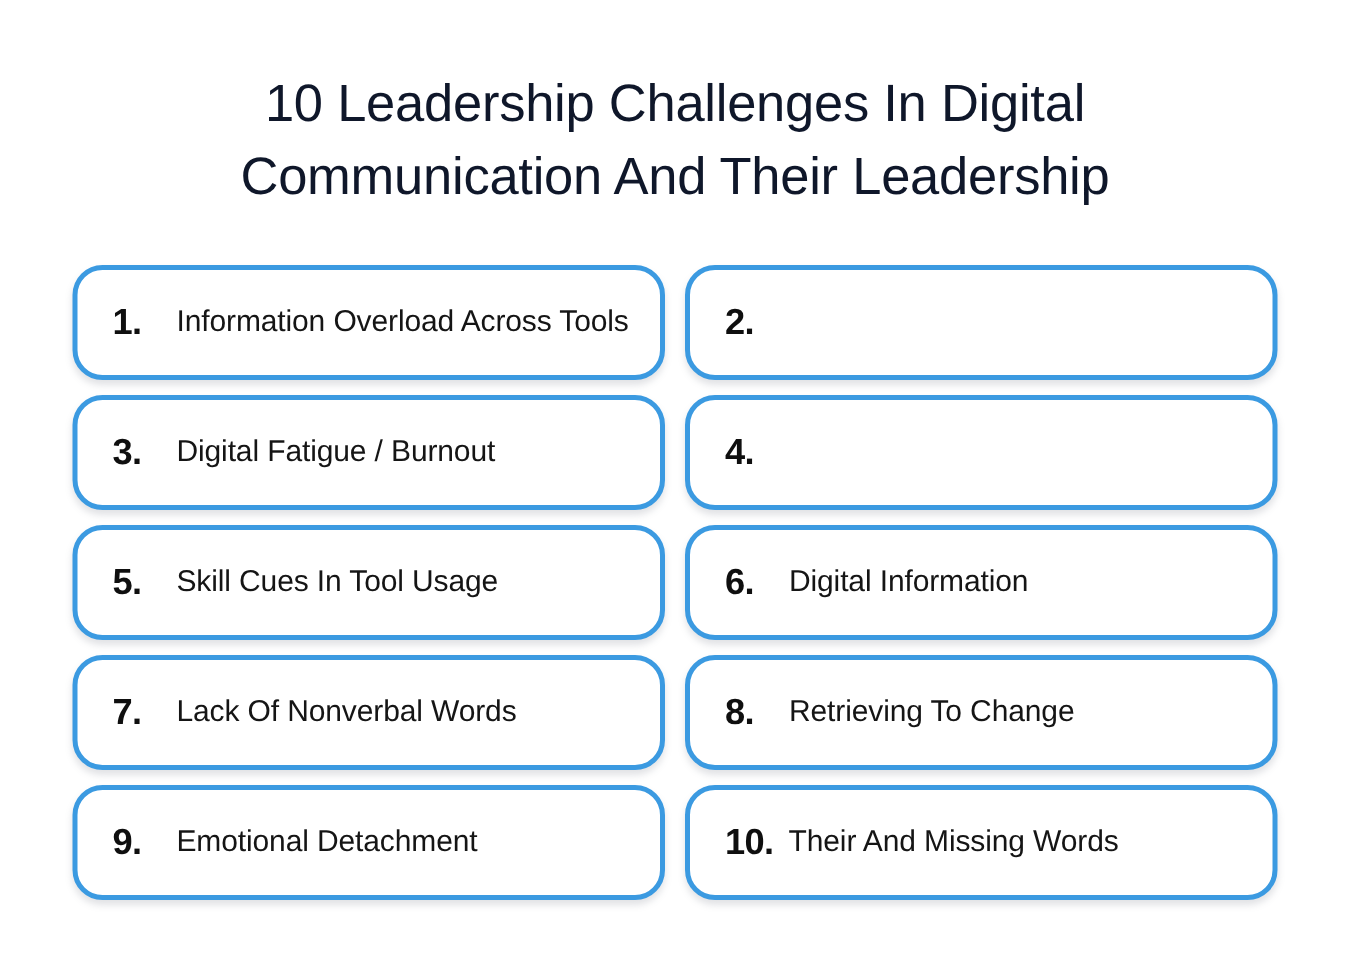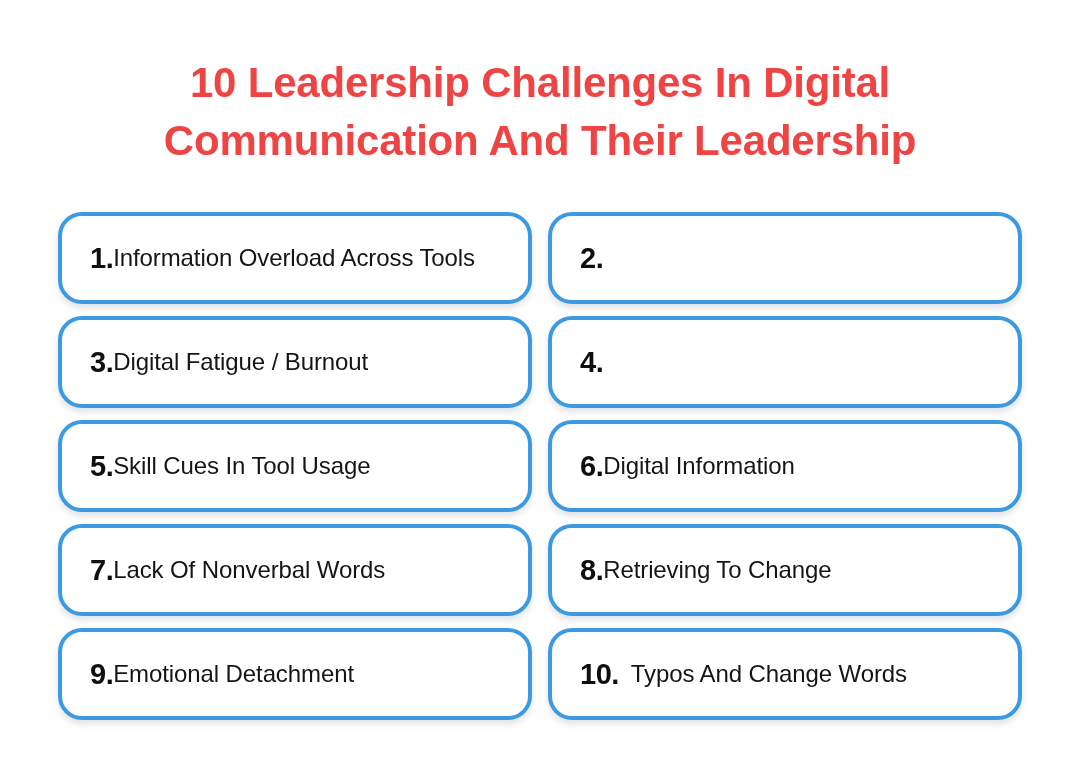--- a/index.html
+++ b/index.html
@@ -28,24 +28,24 @@
   
   .title-block {
     width: 100%;
     padding: 54px 100px 0 100px;
     text-align: center;
   }
 
   .title {
     font-family: "Liberation Sans", sans-serif;
     font-size: 42px;
-    font-weight: bold;
+    font-weight: normal;
     line-height: 1.38;
     letter-spacing: -0.2px;
-    color: #ef4444;
+    color: #0f172a;
     text-align: center;
   }
 
   
   .card-grid {
     position: absolute;
     left: 58px;
     top: 212px;
     width: 964px;
     display: grid;
@@ -76,21 +76,21 @@
     line-height: 1;
   }
 
   .card-label {
     font-family: "Liberation Sans", sans-serif;
     font-size: 24px;
     font-weight: normal;
     color: #151515;
     letter-spacing: -0.1px;
     line-height: 1.15;
-    margin-left: 0;
+    margin-left: 28px;
     white-space: nowrap;
     flex: 1 1 auto;
   }
 
   
   .card.wide-number .card-label { margin-left: 12px; }
 </style>
 </head>
 <body>
 
@@ -143,17 +143,17 @@
       <span class="card-label">Retrieving To Change</span>
     </div>
 
     <div class="card">
       <span class="card-number">9.</span>
       <span class="card-label">Emotional Detachment</span>
     </div>
 
     <div class="card wide-number">
       <span class="card-number">10.</span>
-      <span class="card-label">Typos And Change Words</span>
+      <span class="card-label">Their And Missing Words</span>
     </div>
 
   </div>
 </div>
 
 </body></html>

